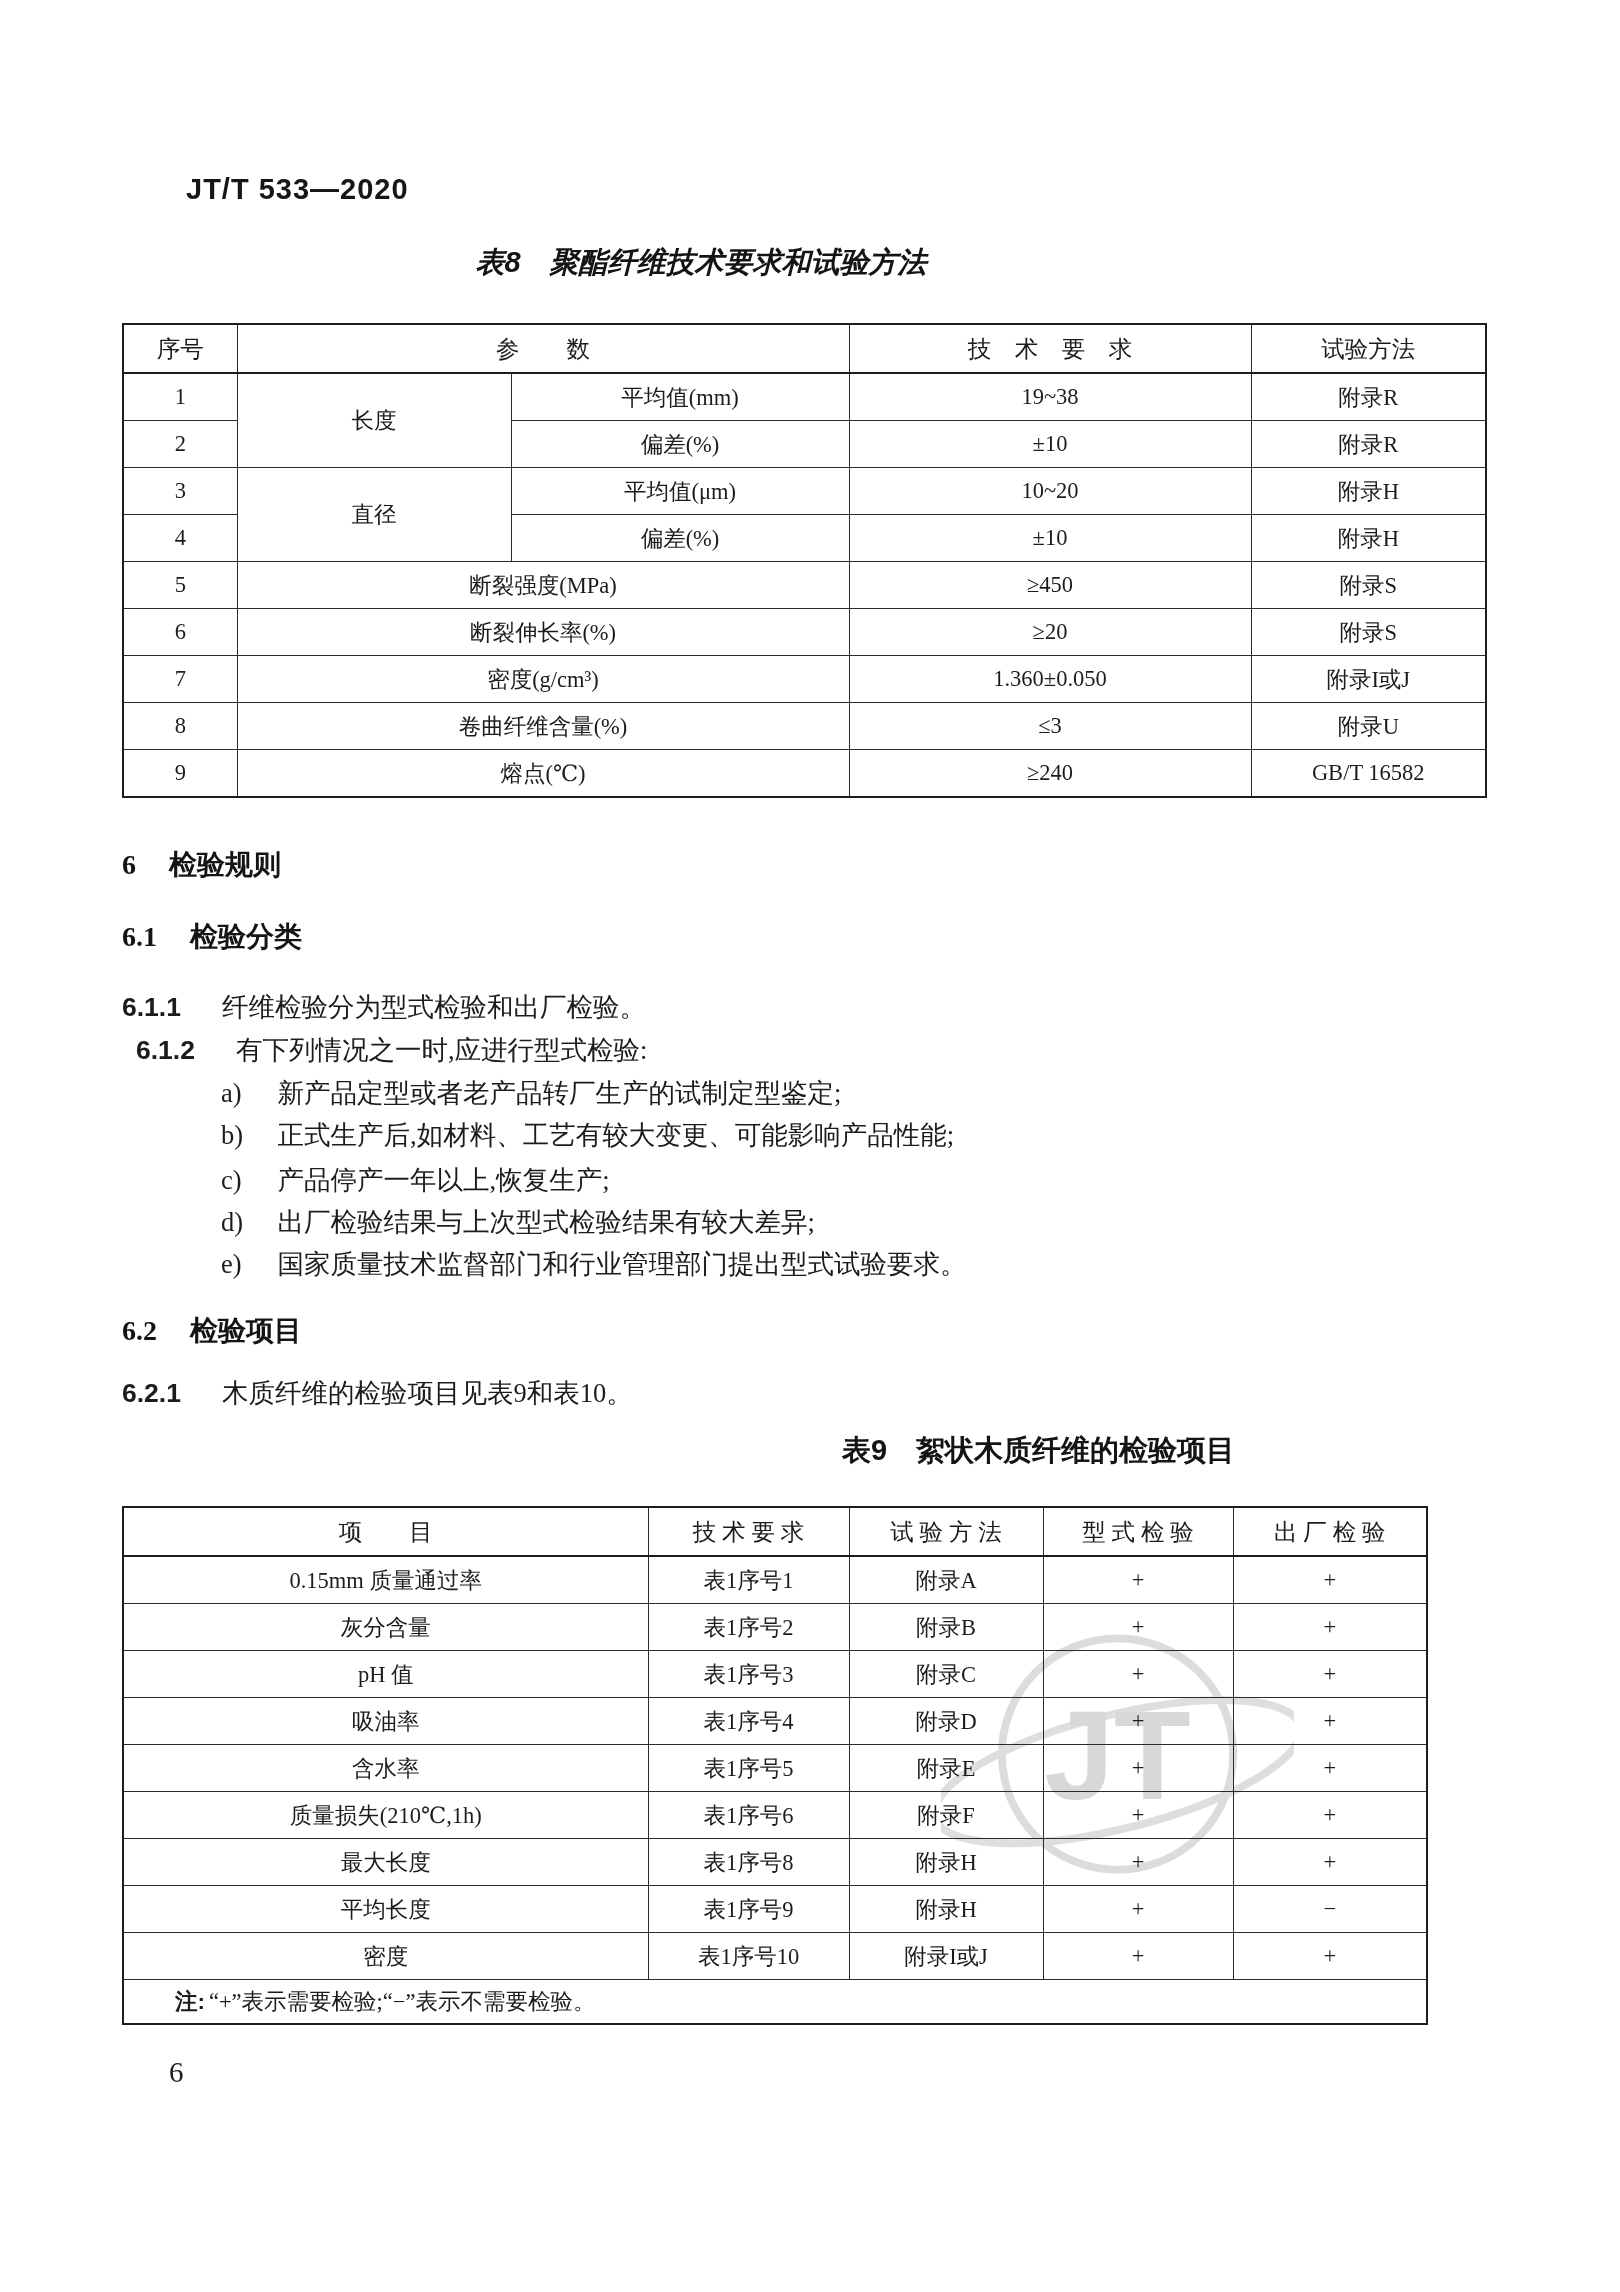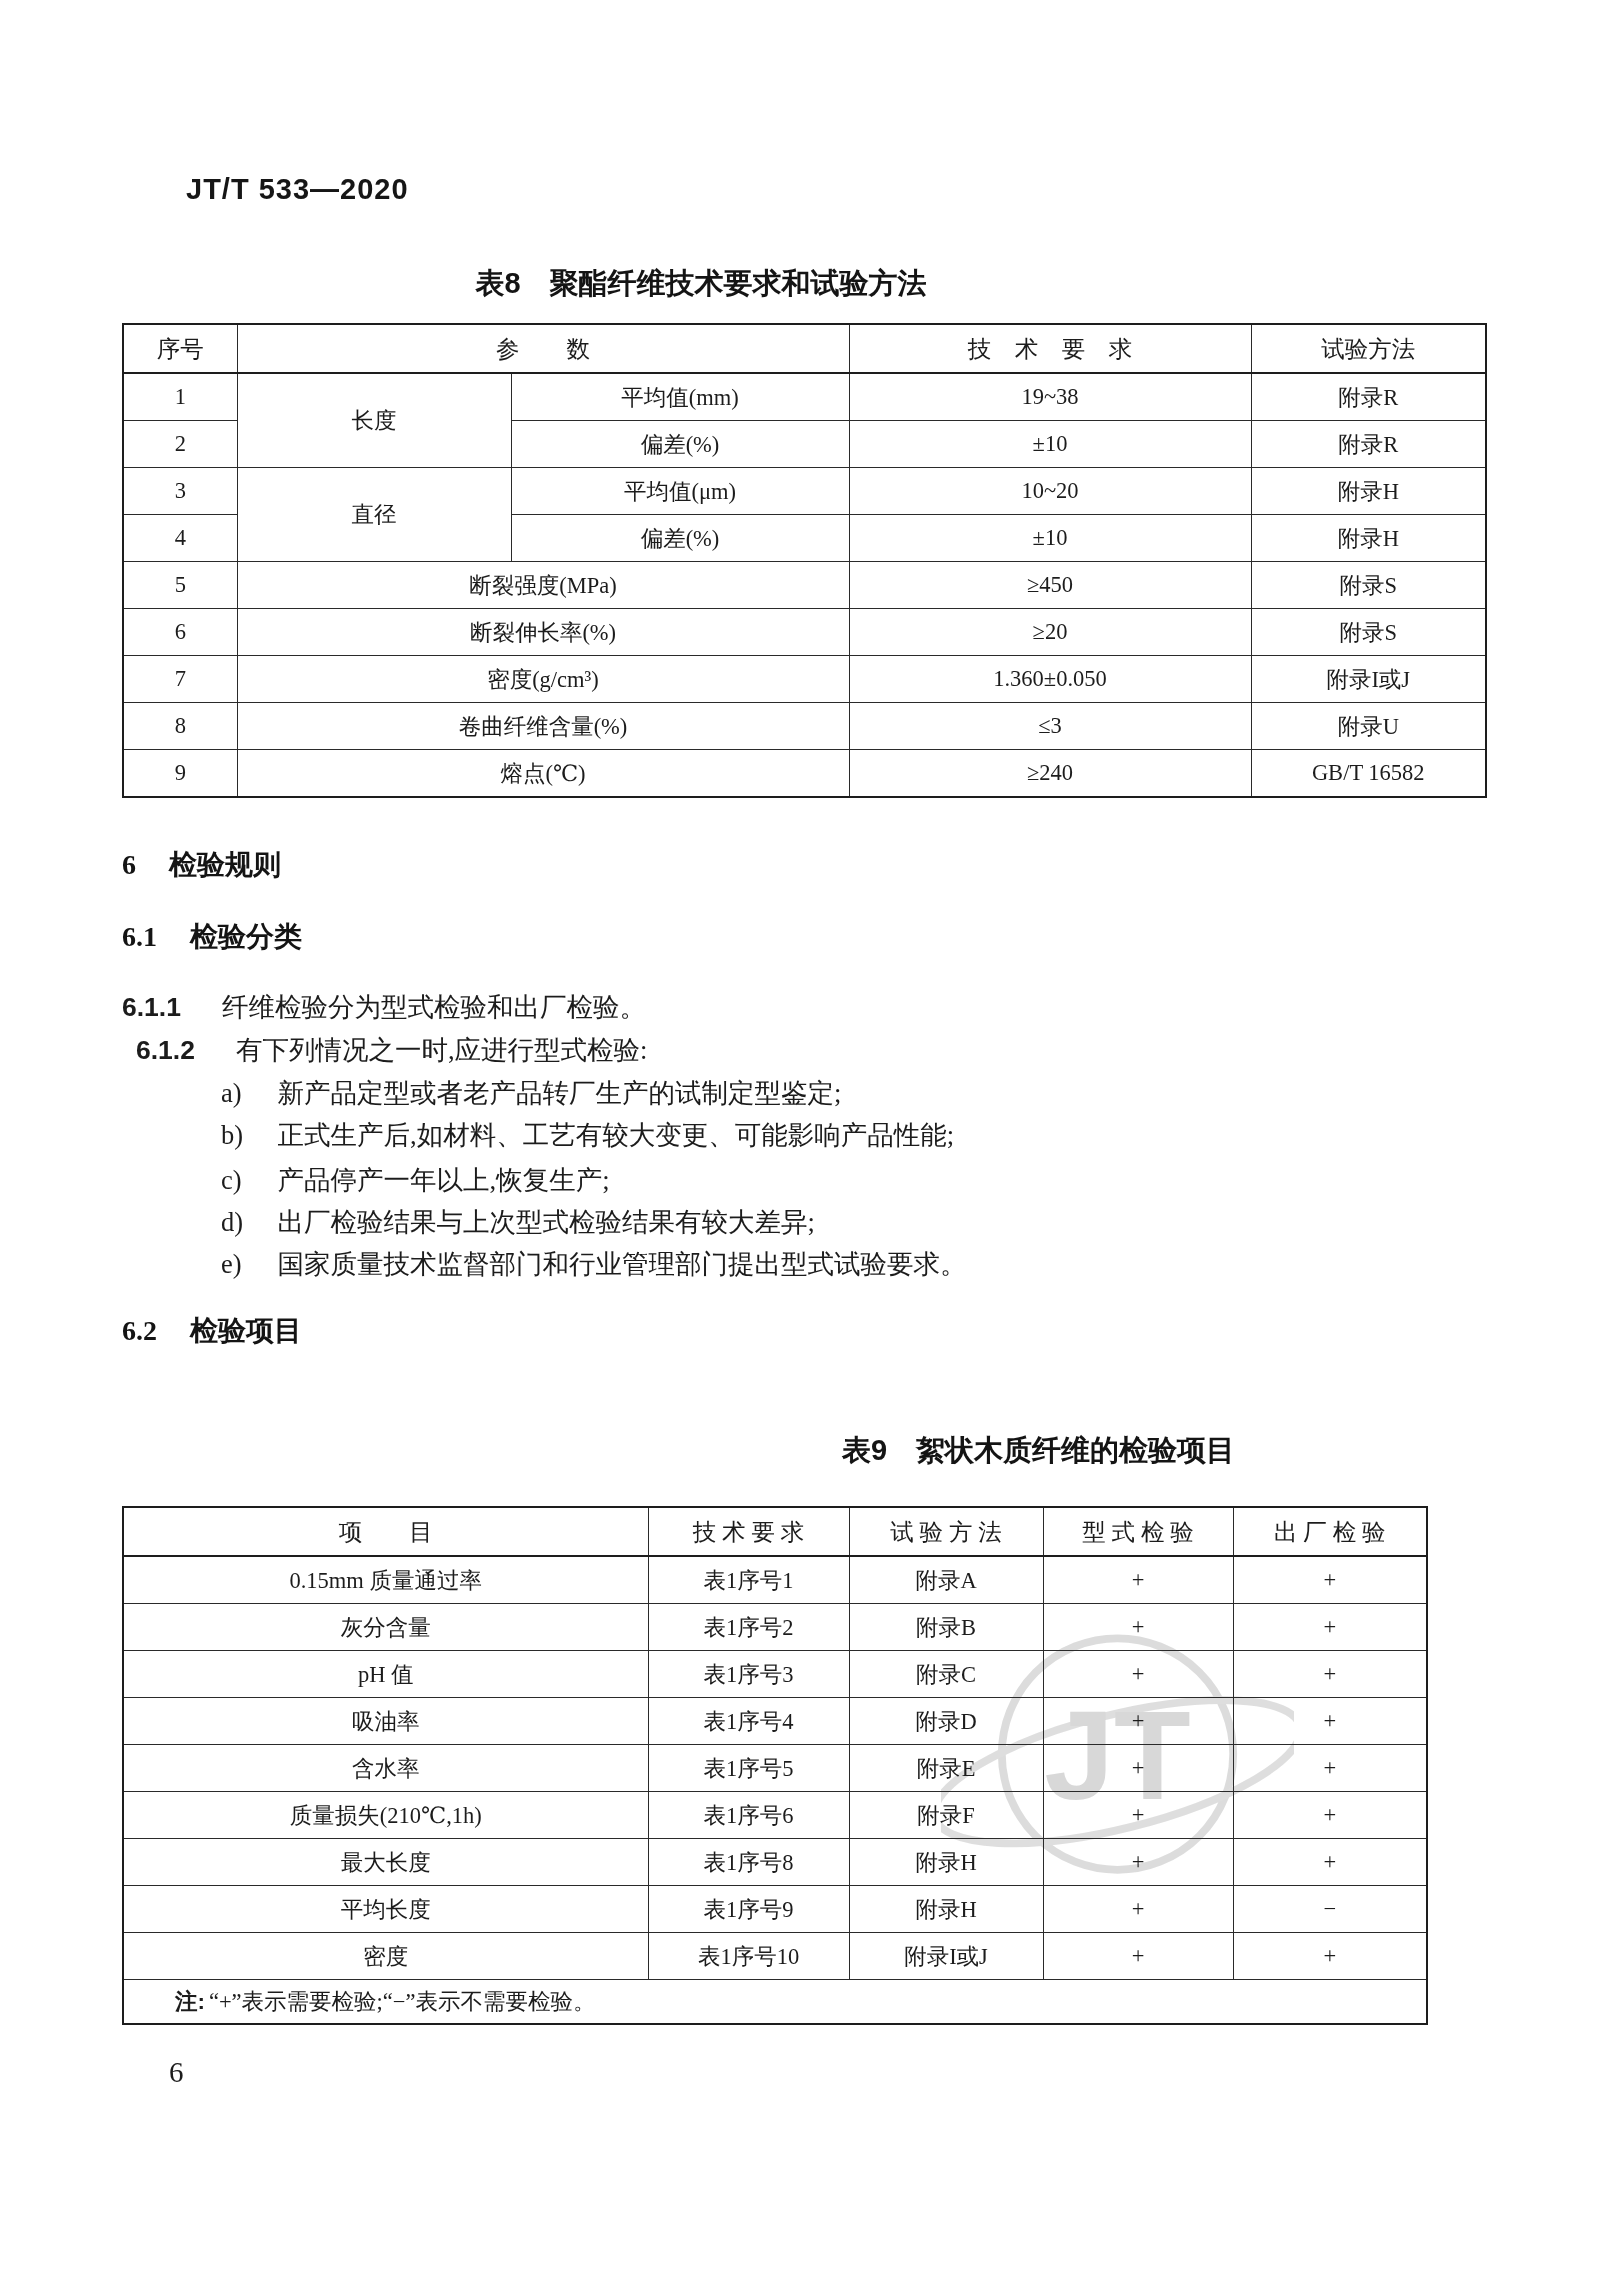--- a/index.html
+++ b/index.html
@@ -45,21 +45,21 @@
   .pagenum{font-size:29px;}
   .watermark{opacity:.8; pointer-events:none;}
 </style>
 </head>
 <body>
 
 <div class="page">
 
   <div class="abs docnum" style="left:186px;top:173px;">JT/T 533—2020</div>
 
-  <div class="abs tbl-title" style="left:250px;top:264px;width:902px;">表8　聚酯纤维技术要求和试验方法</div>
+  <div class="abs tbl-title" style="left:250px;top:243px;width:902px;font-style:italic;">表8　聚酯纤维技术要求和试验方法</div>
 
   <table class="doc abs" style="left:122px;top:323px;padding-left:20px;">
     <colgroup>
       <col style="width:114px">
         <col style="width:274px">
         <col style="width:338px">
       <col style="width:402px">
         <col style="width:235px">
     </colgroup>
     <thead>
@@ -159,20 +159,23 @@
     <span class="label">d)</span><span>出厂检验结果与上次型式检验结果有较大差异;</span>
   </div>
   <div class="abs list-item" style="left:221px;top:1246px;">
     <span class="label">e)</span><span>国家质量技术监督部门和行业管理部门提出型式试验要求。</span>
   </div>
 
   <div class="abs h-sec" style="left:122px;top:1312px;">
     <span class="num">6.2</span><span>检验项目</span>
   </div>
 
+  <div class="abs body-line" style="left:122px;top:1375px;">
+    <span class="num">6.2.1</span><span>木质纤维的检验项目见表9和表10。</span>
+  </div>
 
   <div class="abs tbl-title" style="left:627px;top:1431px;width:823px;">表9　絮状木质纤维的检验项目</div>
 
   <svg class="abs watermark" style="left:941px;top:1607px;" width="353" height="304" viewBox="0 0 360 310">
     <circle cx="180" cy="150" r="118" fill="none" stroke="#d4d4d4" stroke-width="8"></circle>
     <ellipse cx="180" cy="168" rx="192" ry="58" fill="none" stroke="#d7d7d7" stroke-width="8" transform="rotate(-14 180 168)"></ellipse>
     <text x="180" y="196" text-anchor="middle" fill="#cfcfcf" font-family="Liberation Sans, DejaVu Sans, sans-serif" font-weight="700" font-size="128">JT</text>
   </svg>
 
   <table class="doc abs" style="left:122px;top:1506px;">

